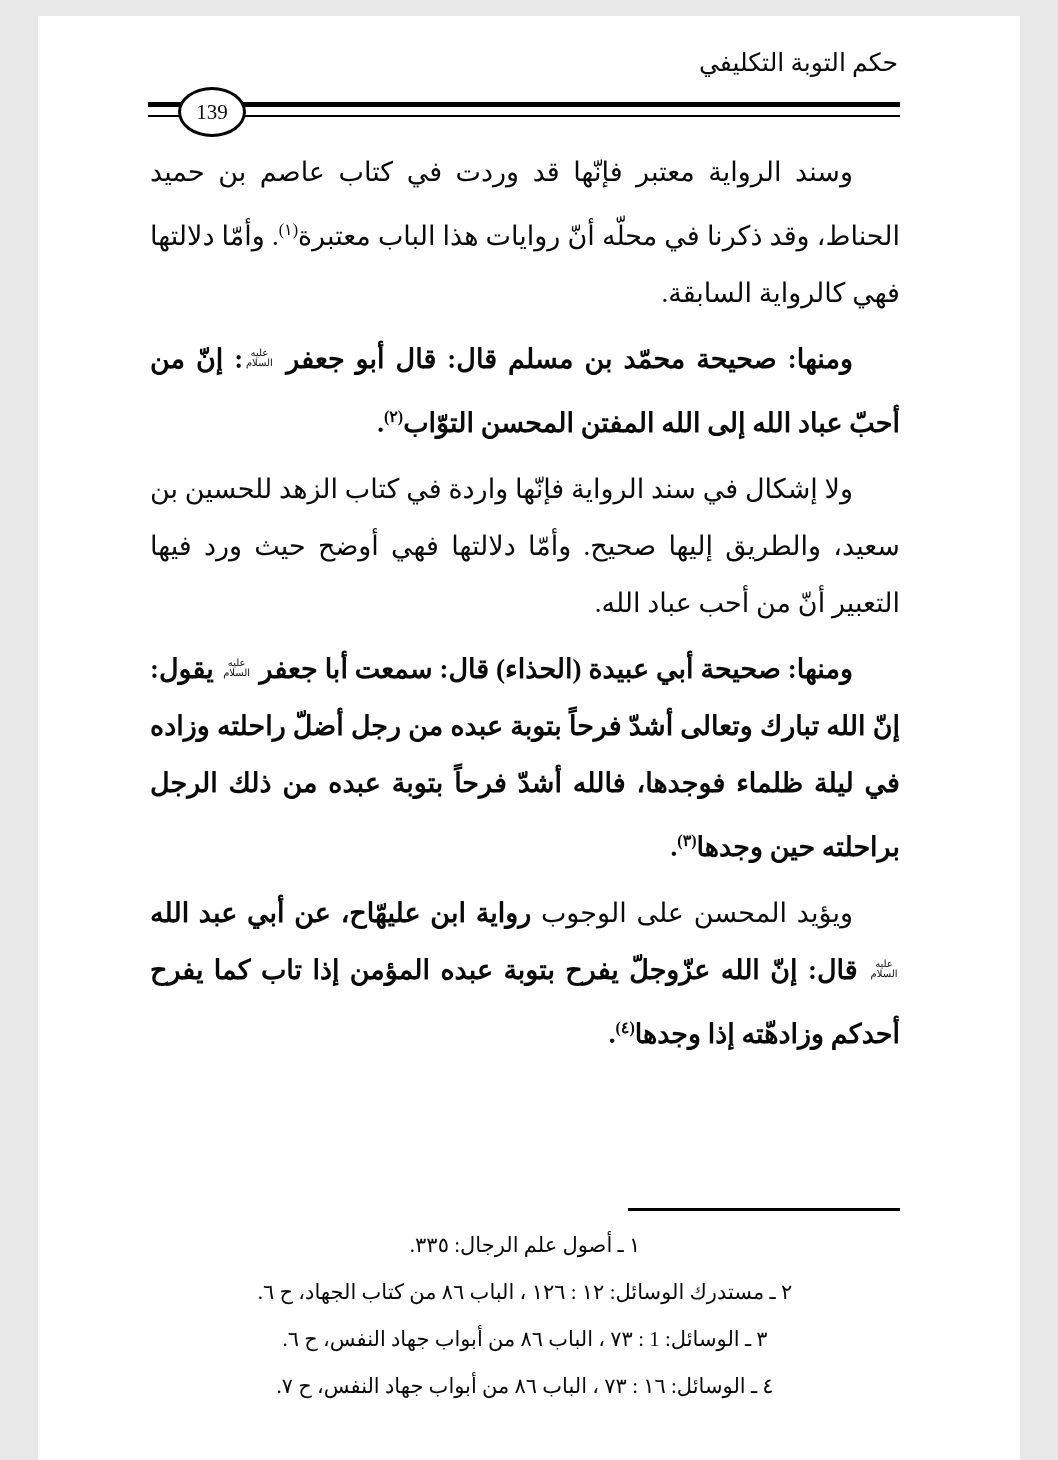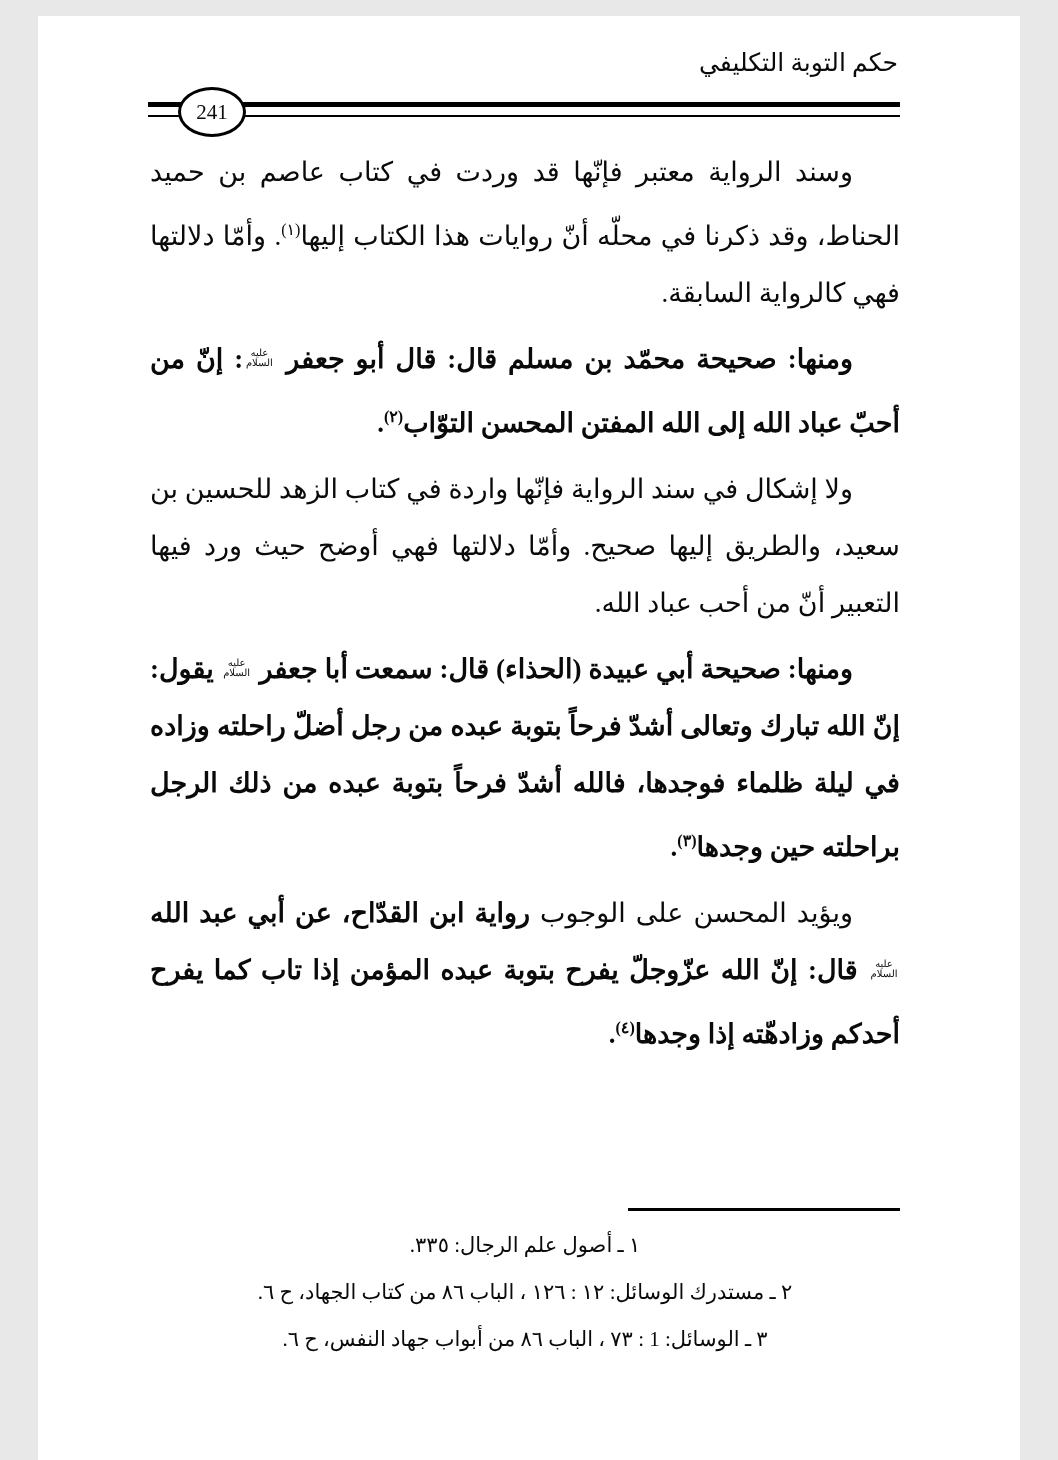--- a/index.html
+++ b/index.html
@@ -88,33 +88,34 @@
 <body>
 
 <div class="page">
 
   <div class="running-title">حكم التوبة التكليفي</div>
 
   <div class="rule-wrap">
     <div class="rule thick"></div>
     <div class="rule thin"></div>
     <div class="page-badge">
-      <span>241</span>
+      <span>139</span>
     </div>
   </div>
 
   <main class="body-text" id="paragraphs">
-      <p class="para"><span class="seg">وسند الرواية معتبر فإنّها قد وردت في كتاب عاصم بن حميد الحناط، وقد ذكرنا في محلّه أنّ روايات هذا الكتاب إليها</span><span class="fn-mark">(١)</span><span class="seg">. وأمّا دلالتها فهي كالرواية السابقة.</span></p>
+      <p class="para"><span class="seg">وسند الرواية معتبر فإنّها قد وردت في كتاب عاصم بن حميد الحناط، وقد ذكرنا في محلّه أنّ روايات هذا الباب معتبرة</span><span class="fn-mark">(١)</span><span class="seg">. وأمّا دلالتها فهي كالرواية السابقة.</span></p>
       <p class="para"><span class="seg b">ومنها: صحيحة محمّد بن مسلم قال: قال أبو جعفر </span><span class="honorific">عليه السلام</span><span class="seg b">: إنّ من أحبّ عباد الله إلى الله المفتن المحسن التوّاب</span><span class="fn-mark b">(٢)</span><span class="seg b">.</span></p>
       <p class="para"><span class="seg">ولا إشكال في سند الرواية فإنّها واردة في كتاب الزهد للحسين بن سعيد، والطريق إليها صحيح. وأمّا دلالتها فهي أوضح حيث ورد فيها التعبير أنّ من أحب عباد الله.</span></p>
       <p class="para"><span class="seg b">ومنها: صحيحة أبي عبيدة (الحذاء) قال: سمعت أبا جعفر </span><span class="honorific">عليه السلام</span><span class="seg b"> يقول: إنّ الله تبارك وتعالى أشدّ فرحاً بتوبة عبده من رجل أضلّ راحلته وزاده في ليلة ظلماء فوجدها، فالله أشدّ فرحاً بتوبة عبده من ذلك الرجل براحلته حين وجدها</span><span class="fn-mark b">(٣)</span><span class="seg b">.</span></p>
-      <p class="para"><span class="seg">ويؤيد المحسن على الوجوب </span><span class="seg b">رواية ابن القدّاح، عن أبي عبد الله </span><span class="honorific">عليه السلام</span><span class="seg b"> قال: إنّ الله عزّوجلّ يفرح بتوبة عبده المؤمن إذا تاب كما يفرح أحدكم وزادهّته إذا وجدها</span><span class="fn-mark b">(٤)</span><span class="seg b">.</span></p>
+      <p class="para"><span class="seg">ويؤيد المحسن على الوجوب </span><span class="seg b">رواية ابن عليهّاح، عن أبي عبد الله </span><span class="honorific">عليه السلام</span><span class="seg b"> قال: إنّ الله عزّوجلّ يفرح بتوبة عبده المؤمن إذا تاب كما يفرح أحدكم وزادهّته إذا وجدها</span><span class="fn-mark b">(٤)</span><span class="seg b">.</span></p>
     </main>
 
   <div class="fn-sep"></div>
 
   <footer class="footnotes" id="footnotes">
       <div class="footnote">١ ـ أصول علم الرجال: ٣٣٥.</div>
       <div class="footnote">٢ ـ مستدرك الوسائل: ١٢ : ١٢٦ ، الباب ٨٦ من كتاب الجهاد، ح ٦.</div>
       <div class="footnote">٣ ـ الوسائل: 1 : ٧٣ ، الباب ٨٦ من أبواب جهاد النفس، ح ٦.</div>
+      <div class="footnote">٤ ـ الوسائل: ١٦ : ٧٣ ، الباب ٨٦ من أبواب جهاد النفس، ح ٧.</div>
     </footer>
 
 </div>
 
 </body></html>

